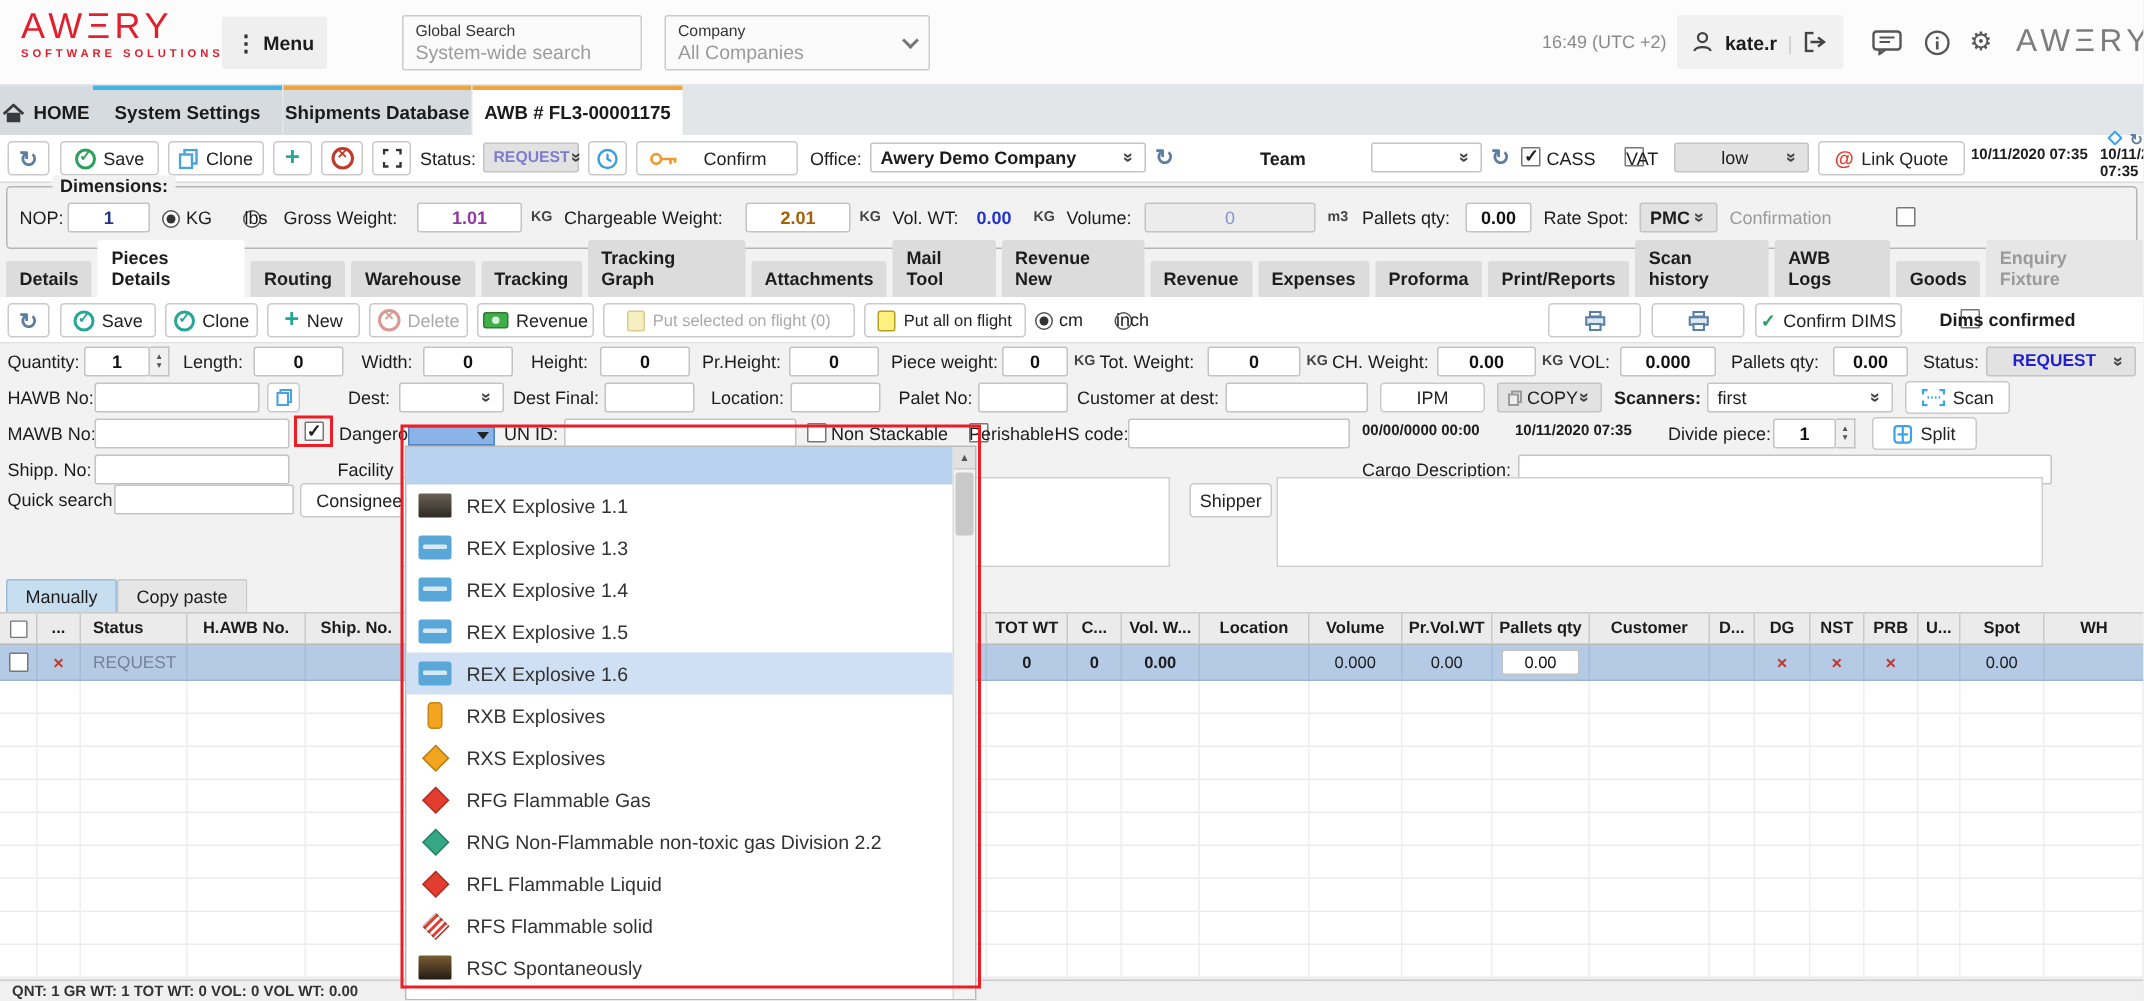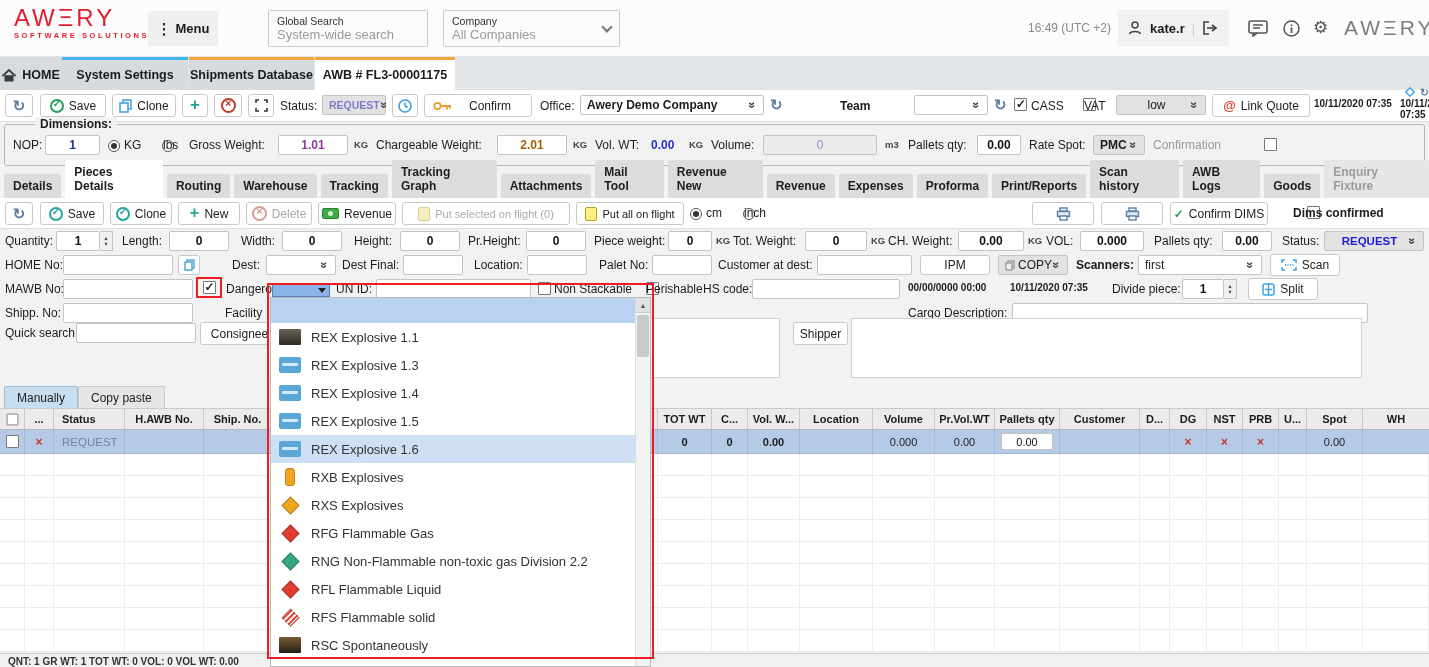--- a/index.html
+++ b/index.html
@@ -389,21 +389,21 @@
     <div class="a lb" style="left:1046px;top:2px">VOL:</div>
     <div class="a in" style="left:1080px;top:2px;width:64px">0.000</div>
     <div class="a lb" style="left:1154px;top:2px">Pallets qty:</div>
     <div class="a in" style="left:1222px;top:2px;width:50px">0.00</div>
     <div class="a lb" style="left:1282px;top:2px">Status:</div>
     <div class="a sel gray" style="left:1324px;top:2px;width:100px">
       <span class="grow statussel" style="text-align:center">REQUEST</span>
         <span class="dch"></span>
     </div>
     
-    <div class="a lb" style="left:5px;top:26px">HOME No:</div>
+    <div class="a lb" style="left:5px;top:26px">HAWB No:</div>
     <div class="a in" style="left:63px;top:26px;width:110px"></div>
     <div class="a btn" style="left:178px;top:26px;width:22px;height:20px">
       <svg width="11" height="12" viewBox="0 0 11 12">
           <rect x="3" y="1" width="7" height="8" fill="none" stroke="#4aa3df" stroke-width="1.4"></rect>
           <rect x="1" y="3" width="7" height="8" fill="#fff" stroke="#4aa3df" stroke-width="1.4"></rect>
         </svg>
     </div>
     <div class="a lb" style="left:232px;top:26px">Dest:</div>
     <div class="a sel" style="left:266px;top:26px;width:70px">
         <span class="grow"></span>

